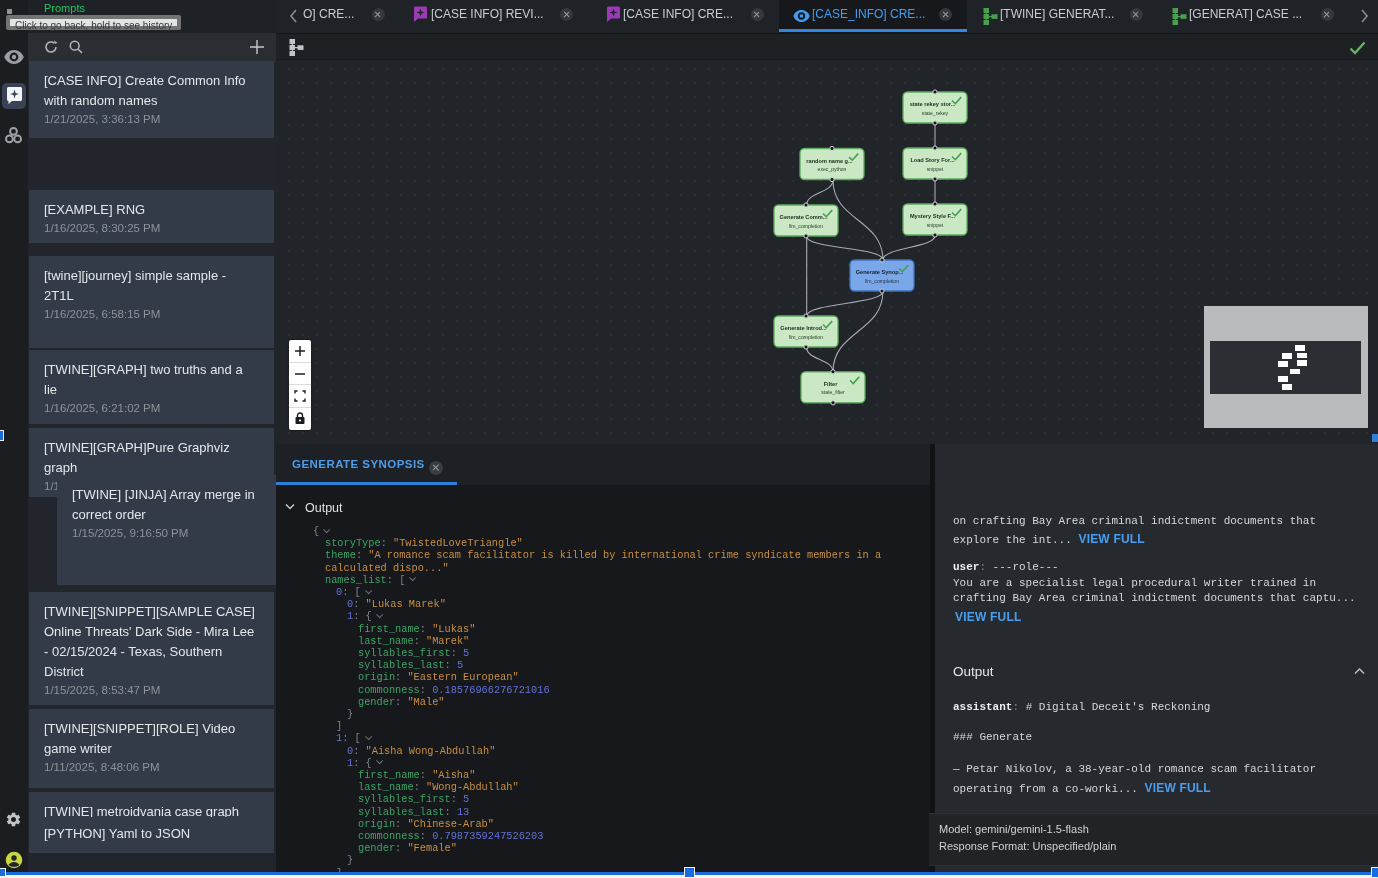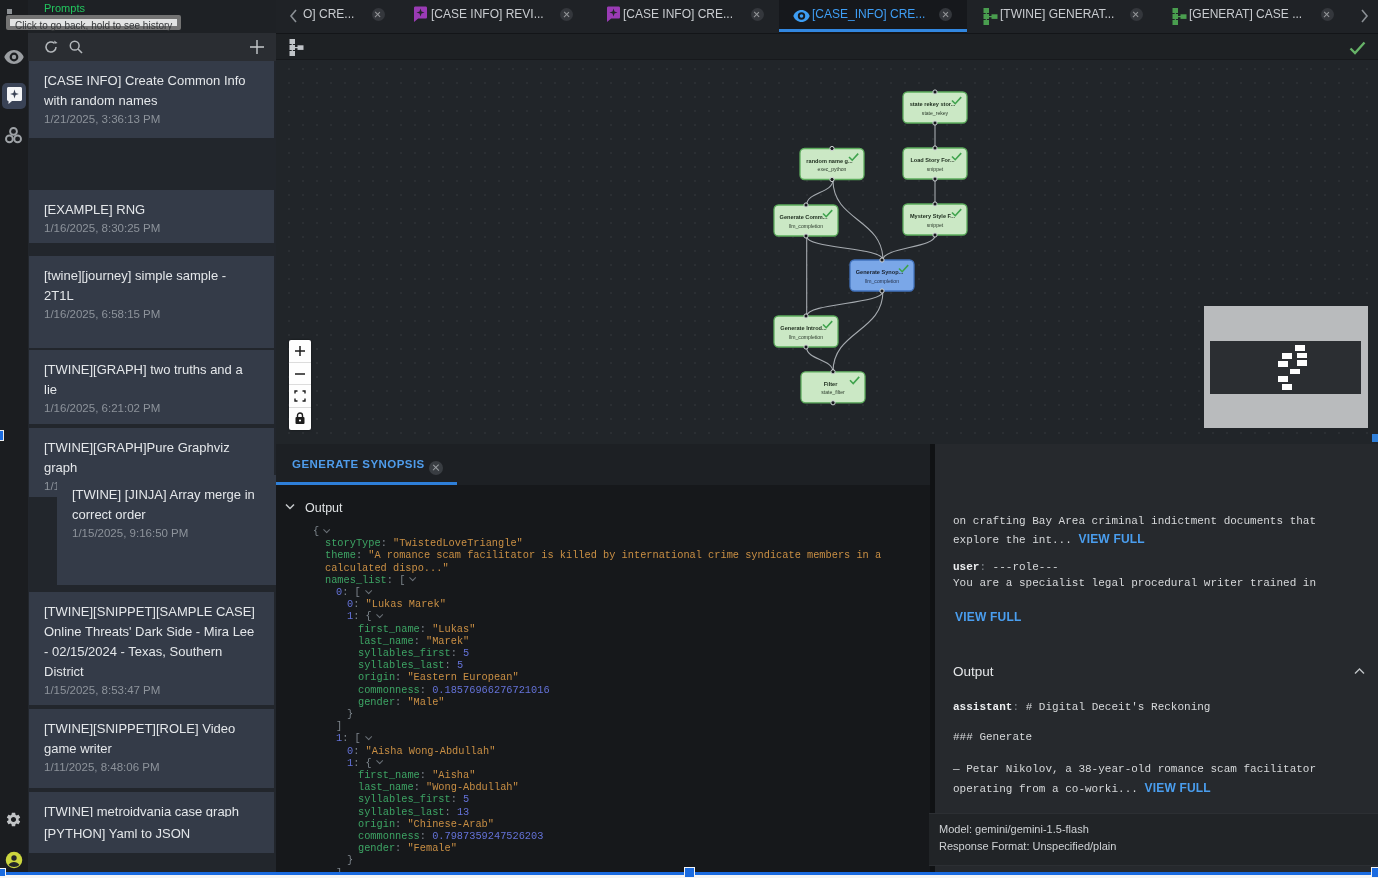--- a/index.html
+++ b/index.html
@@ -358,20 +358,21 @@
       <div class="jl" style="left:82px;top:398.2px;"><span class="jk">gender</span><span class="jp">: </span><span class="js">"Female"</span></div>
       <div class="jl" style="left:71px;top:410.4px;"><span class="jp">}</span></div>
       <div class="jl" style="left:60px;top:422.6px;"><span class="jp">]</span></div>
     </div>
 <div class="abs" style="left:654px;top:444px;width:5px;height:430px;background:#101214;"></div>
 <div id="br">
       <div class="rl" style="left:18px;top:70px;">on crafting Bay Area criminal indictment documents that</div>
       <div class="rl" style="left:18px;top:88px;">explore the int... <span class="vf">VIEW FULL</span></div>
       <div class="rl" style="left:18px;top:116px;"><b>user</b><span class="jp">:</span> ---role---</div>
       <div class="rl" style="left:18px;top:132px;">You are a specialist legal procedural writer trained in</div>
+      <div class="rl" style="left:18px;top:147px;">crafting Bay Area criminal indictment documents that captu...</div>
       <div class="rl" style="left:20px;top:166px;"><span class="vf">VIEW FULL</span></div>
       <div class="rl" style="left:18px;top:256px;"><b>assistant</b><span class="jp">:</span> # Digital Deceit's Reckoning</div>
       <div class="rl" style="left:18px;top:286px;">### Generate</div>
       <div class="rl" style="left:18px;top:318px;">— Petar Nikolov, a 38-year-old romance scam facilitator</div>
       <div class="rl" style="left:18px;top:337px;">operating from a co-worki... <span class="vf">VIEW FULL</span></div>
       <div class="abs" style="left:18px;top:220px;font-size:13.5px;color:#e4e6e8;">Output</div>
       <svg class="abs" style="left:419px;top:224px;" width="11" height="7" viewBox="0 0 11 7">
         <path d="M1 5.5 5.5 1 10 5.5" fill="none" stroke="#c0c3c6" stroke-width="1.4"></path>
       </svg>
       <div id="infobar">

